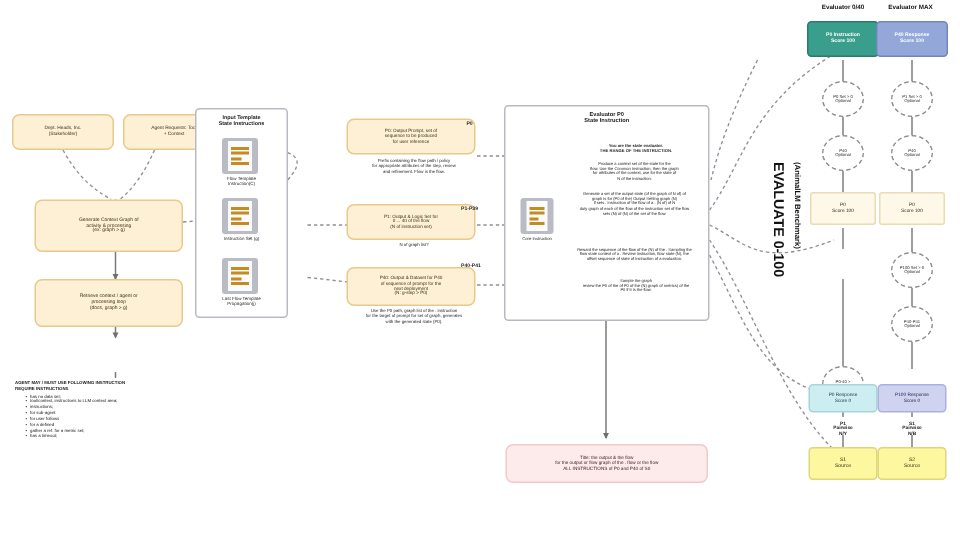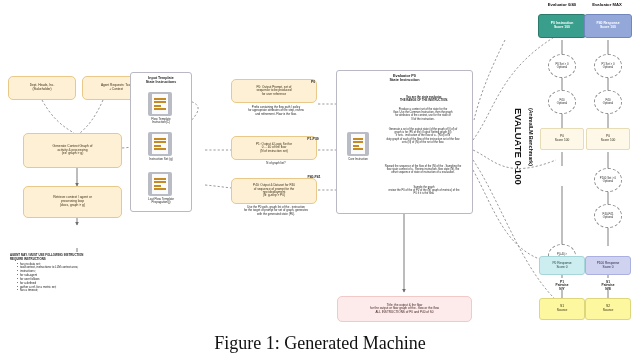--- a/index.html
+++ b/index.html
@@ -336,15 +336,14 @@
     <span style="white-space:pre-line;">S2
 Source</span>
   </div>
 
   <div class="node pink" style="left:337px;top:296px;width:135px;height:26px;font-size:3.1px;padding:2px;">
     <span style="white-space:pre-line;">Title: the output &amp; the flow
 for the output or flow graph of the . flow or the flow
 ALL INSTRUCTIONS of P0 and P40 of S0</span>
   </div>
 
-  <div class="caption" style="top:333px;font-size:18px;">Figure 1: Generated Machine</div>
 
 </div>
 
 </body></html>

